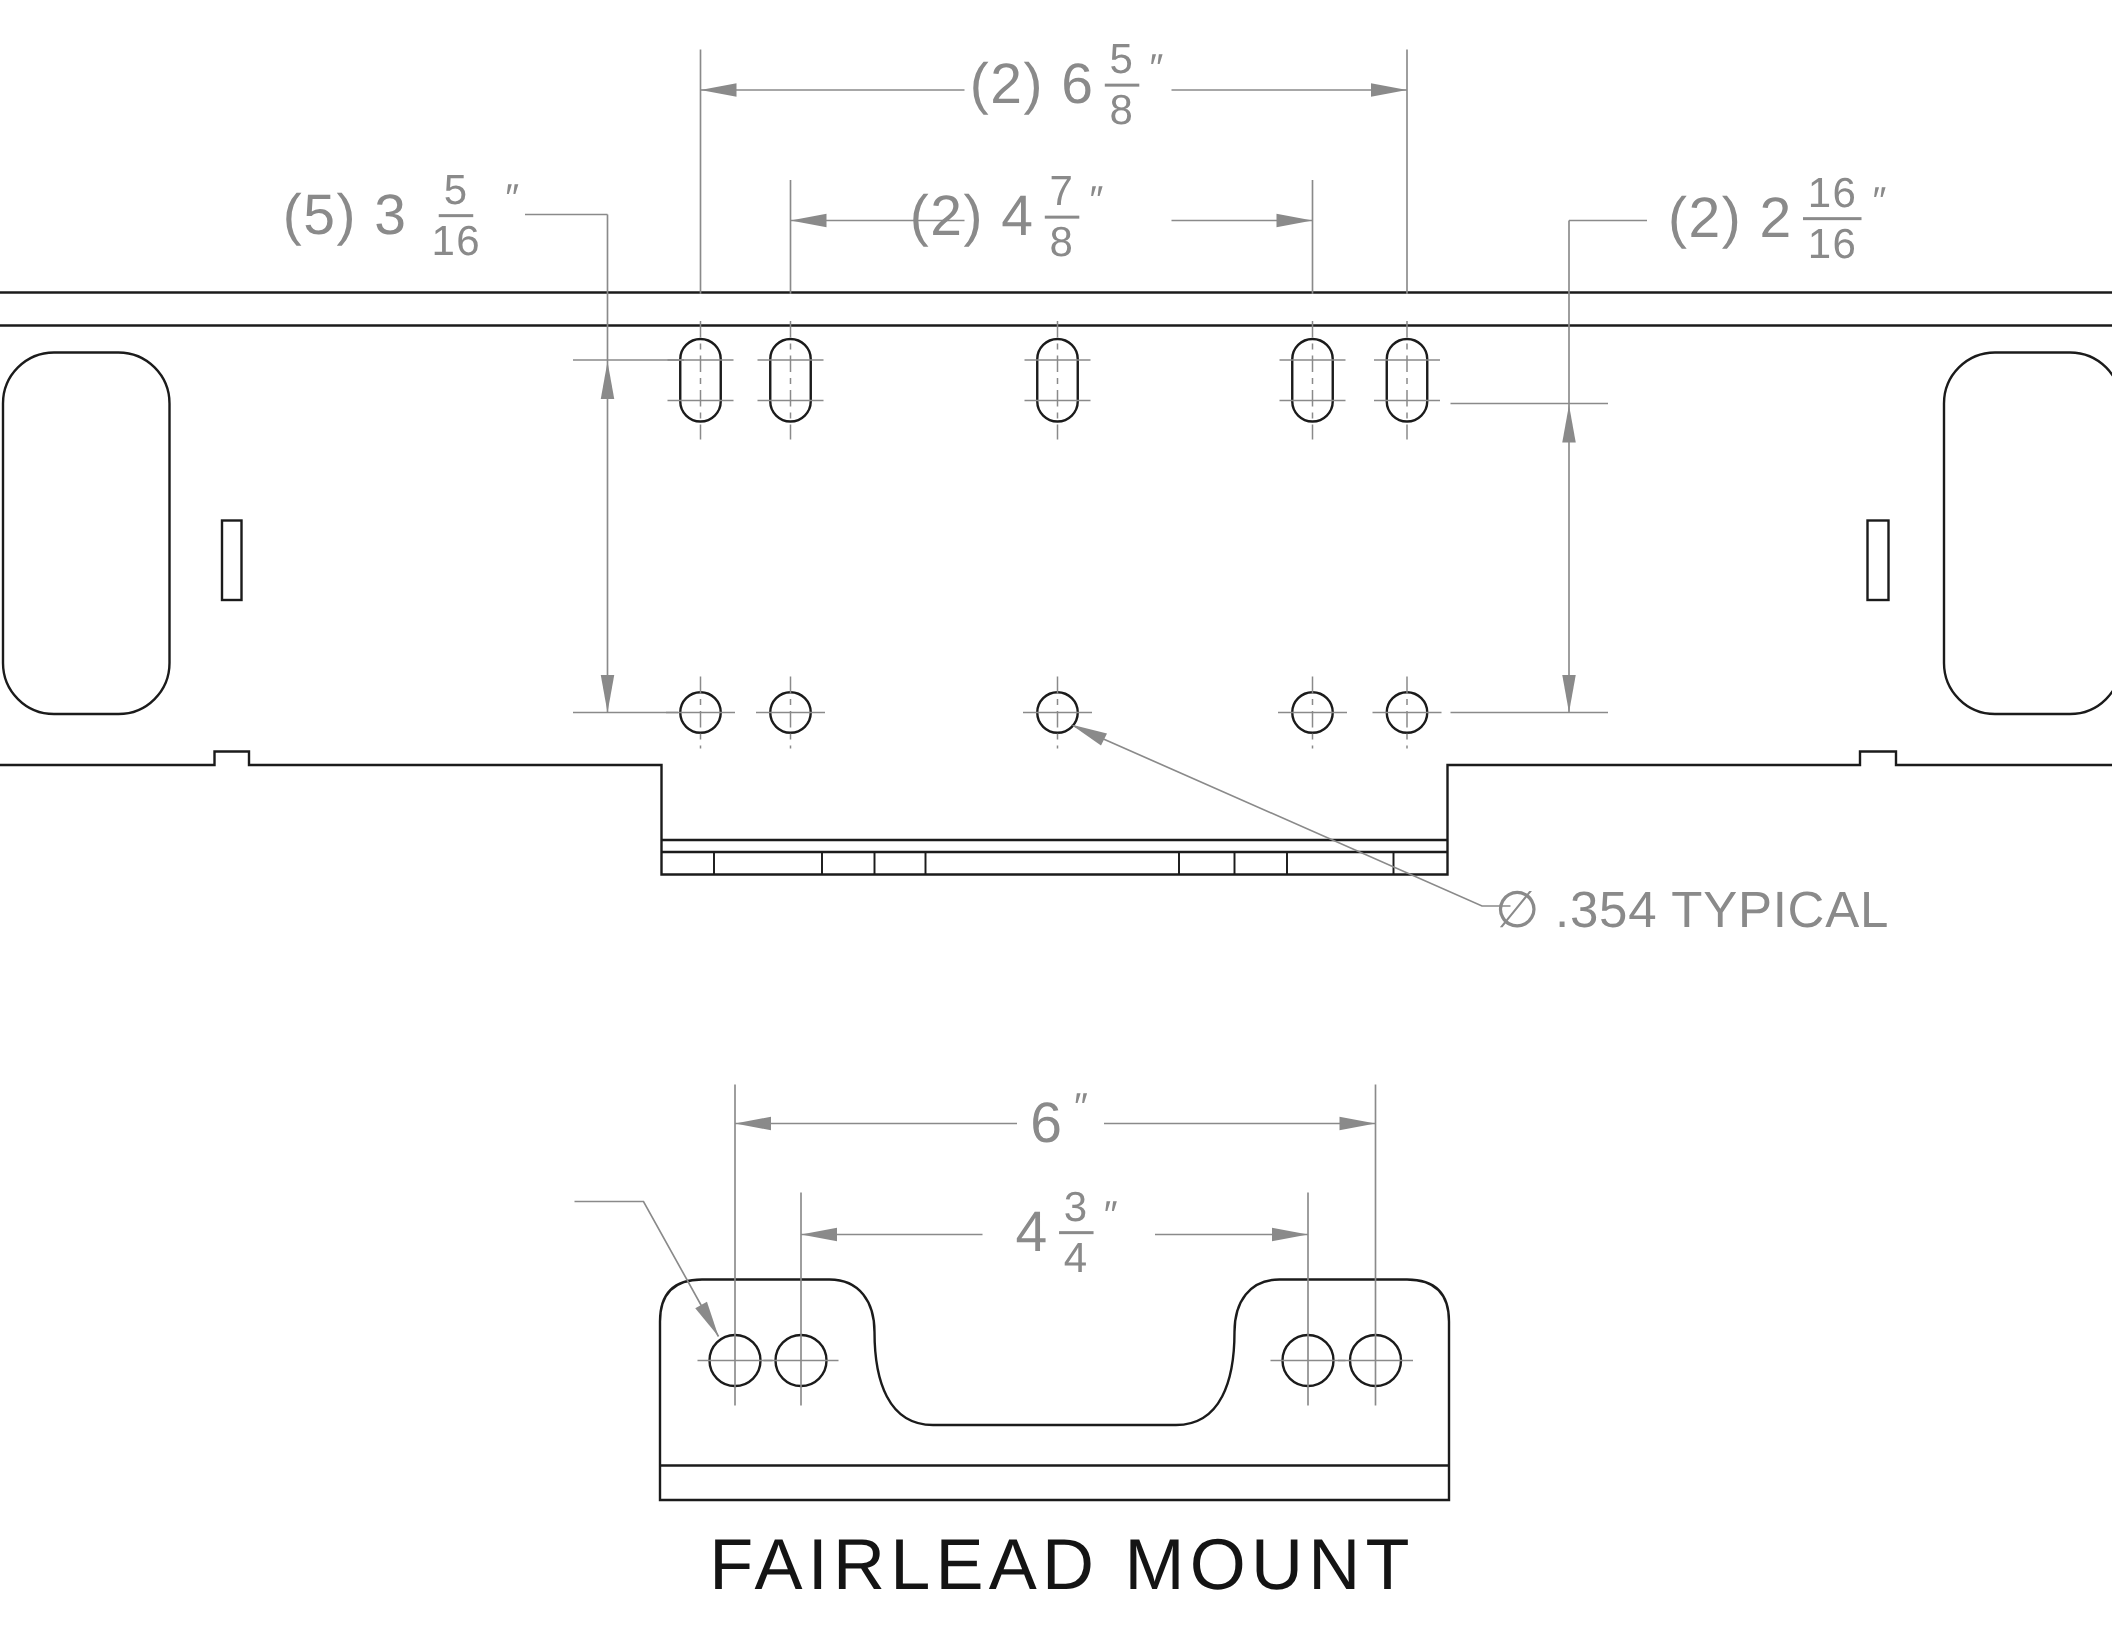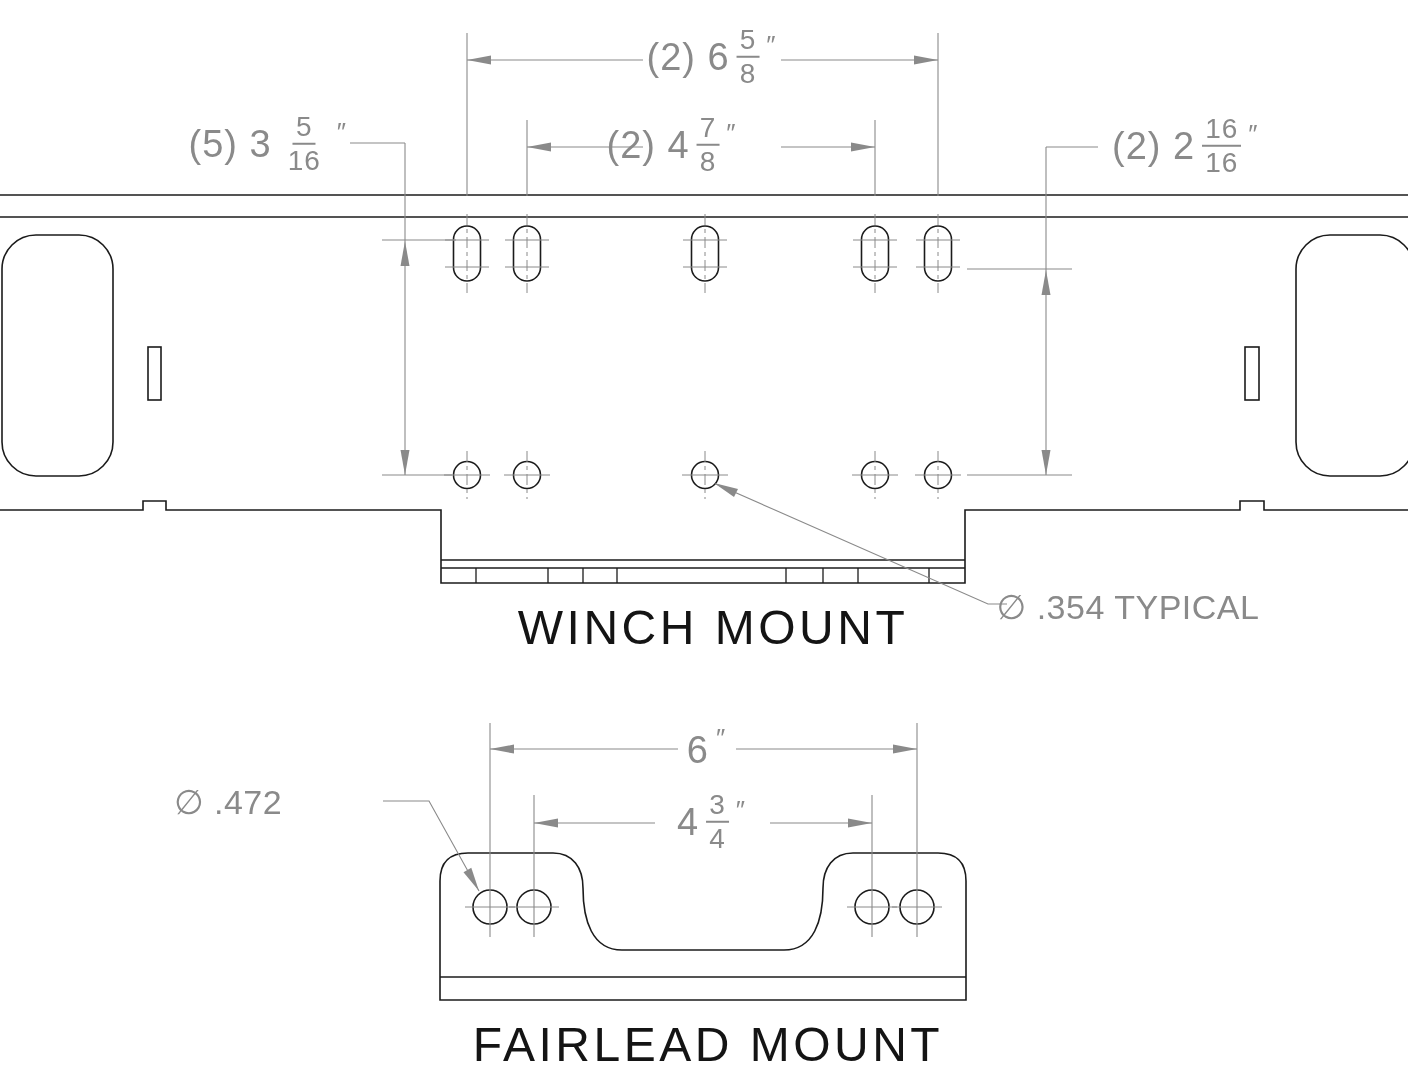--- a/index.html
+++ b/index.html
@@ -215,35 +215,33 @@
       <span class="num">16</span>
       <span class="den">16</span>
     </span>
     <span class="unit">″</span>
   </div>
 
   <div class="txt callout" style="left:1128px;top:607px">
     <div>∅ .354 TYPICAL</div>
   </div>
 
-  <div class="txt title" style="left:713px;top:627px">WINCH MOUNT</div>
 
   <div class="txt dim center" style="left:707px;top:750px">
     <span>6</span>
     <span class="unit">″</span>
   </div>
 
   <div class="txt dim center" style="left:712px;top:822px">
     <span>4</span>
     <span class="frac">
       <span class="num">3</span>
       <span class="den">4</span>
     </span>
     <span class="unit">″</span>
   </div>
 
   <div class="txt callout" style="left:228px;top:802px">
-    <div>∅ .472</div>
   </div>
 
   <div class="txt title" style="left:708px;top:1044px">FAIRLEAD MOUNT</div>
 
 </div>
 
 </body></html>

